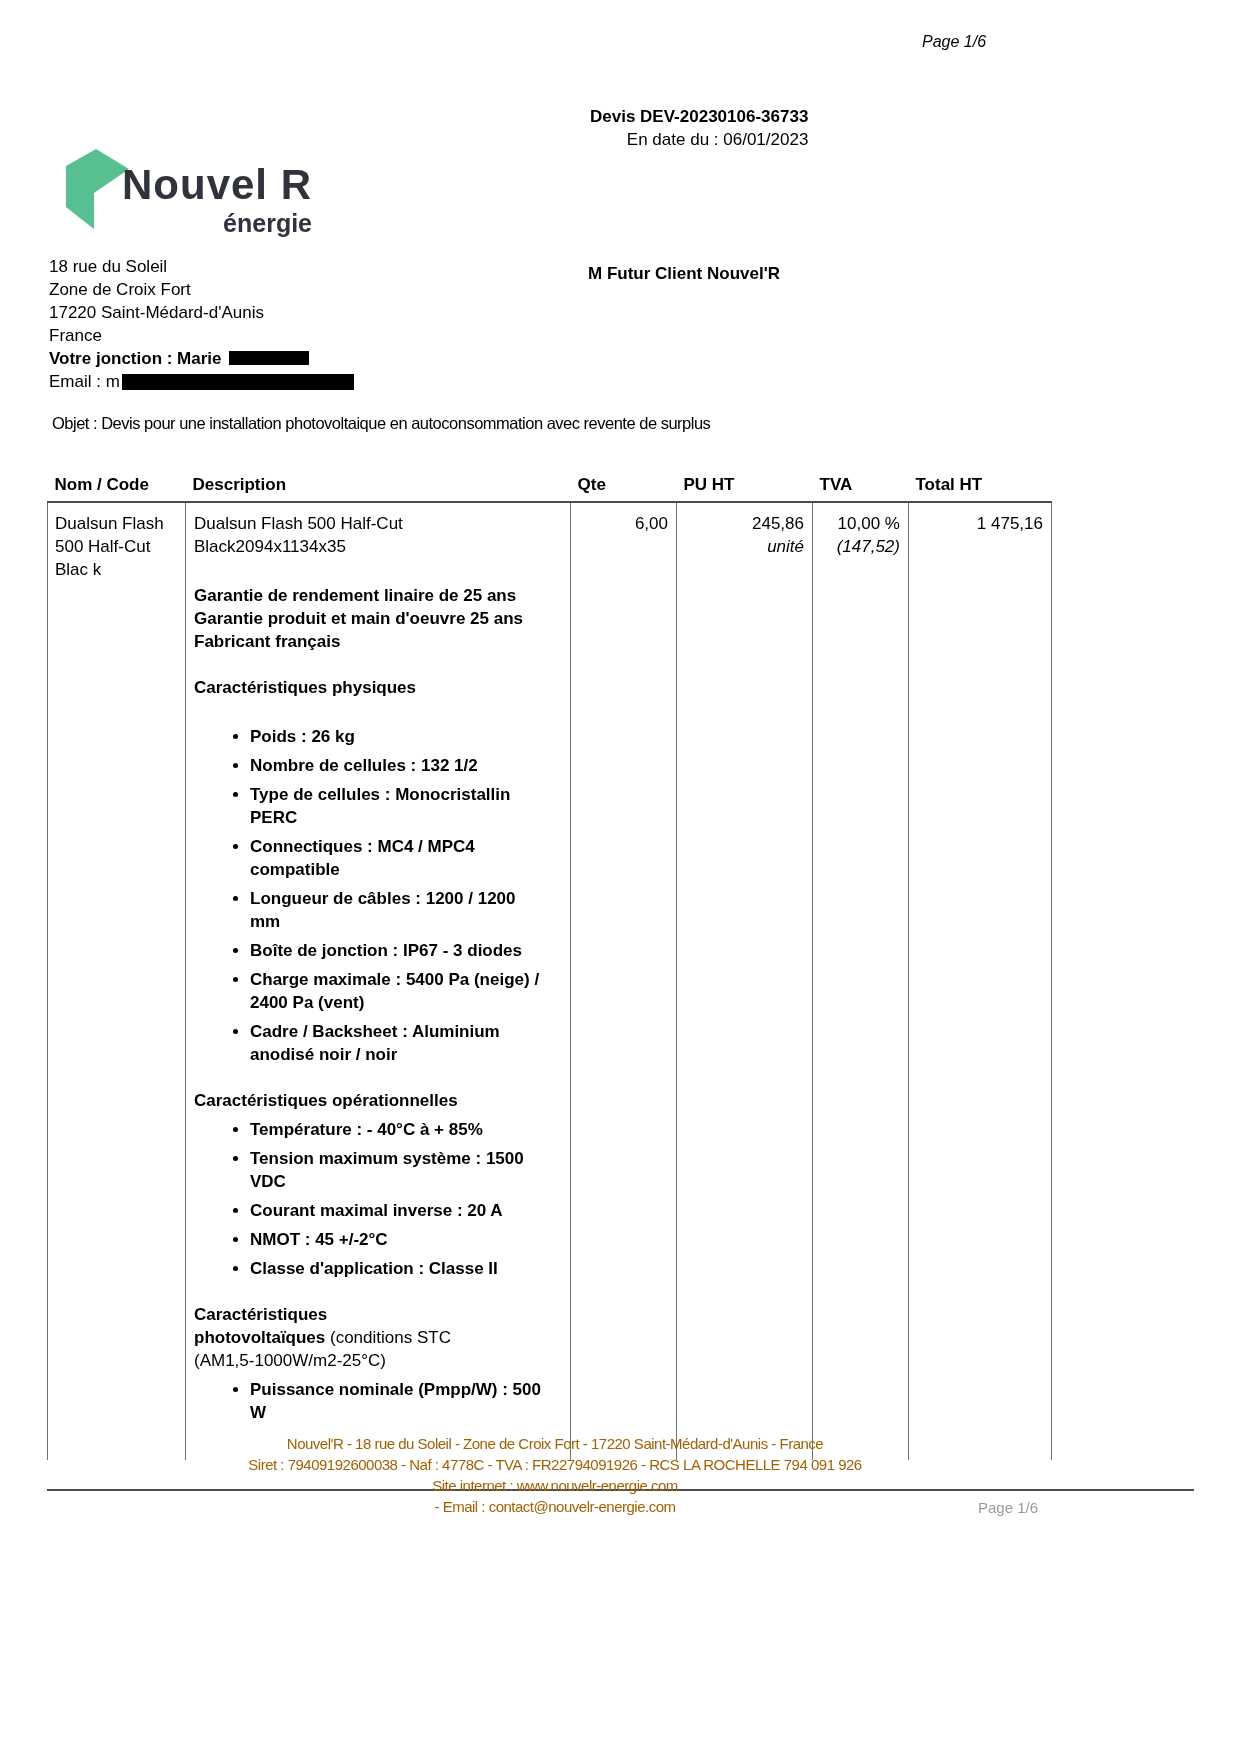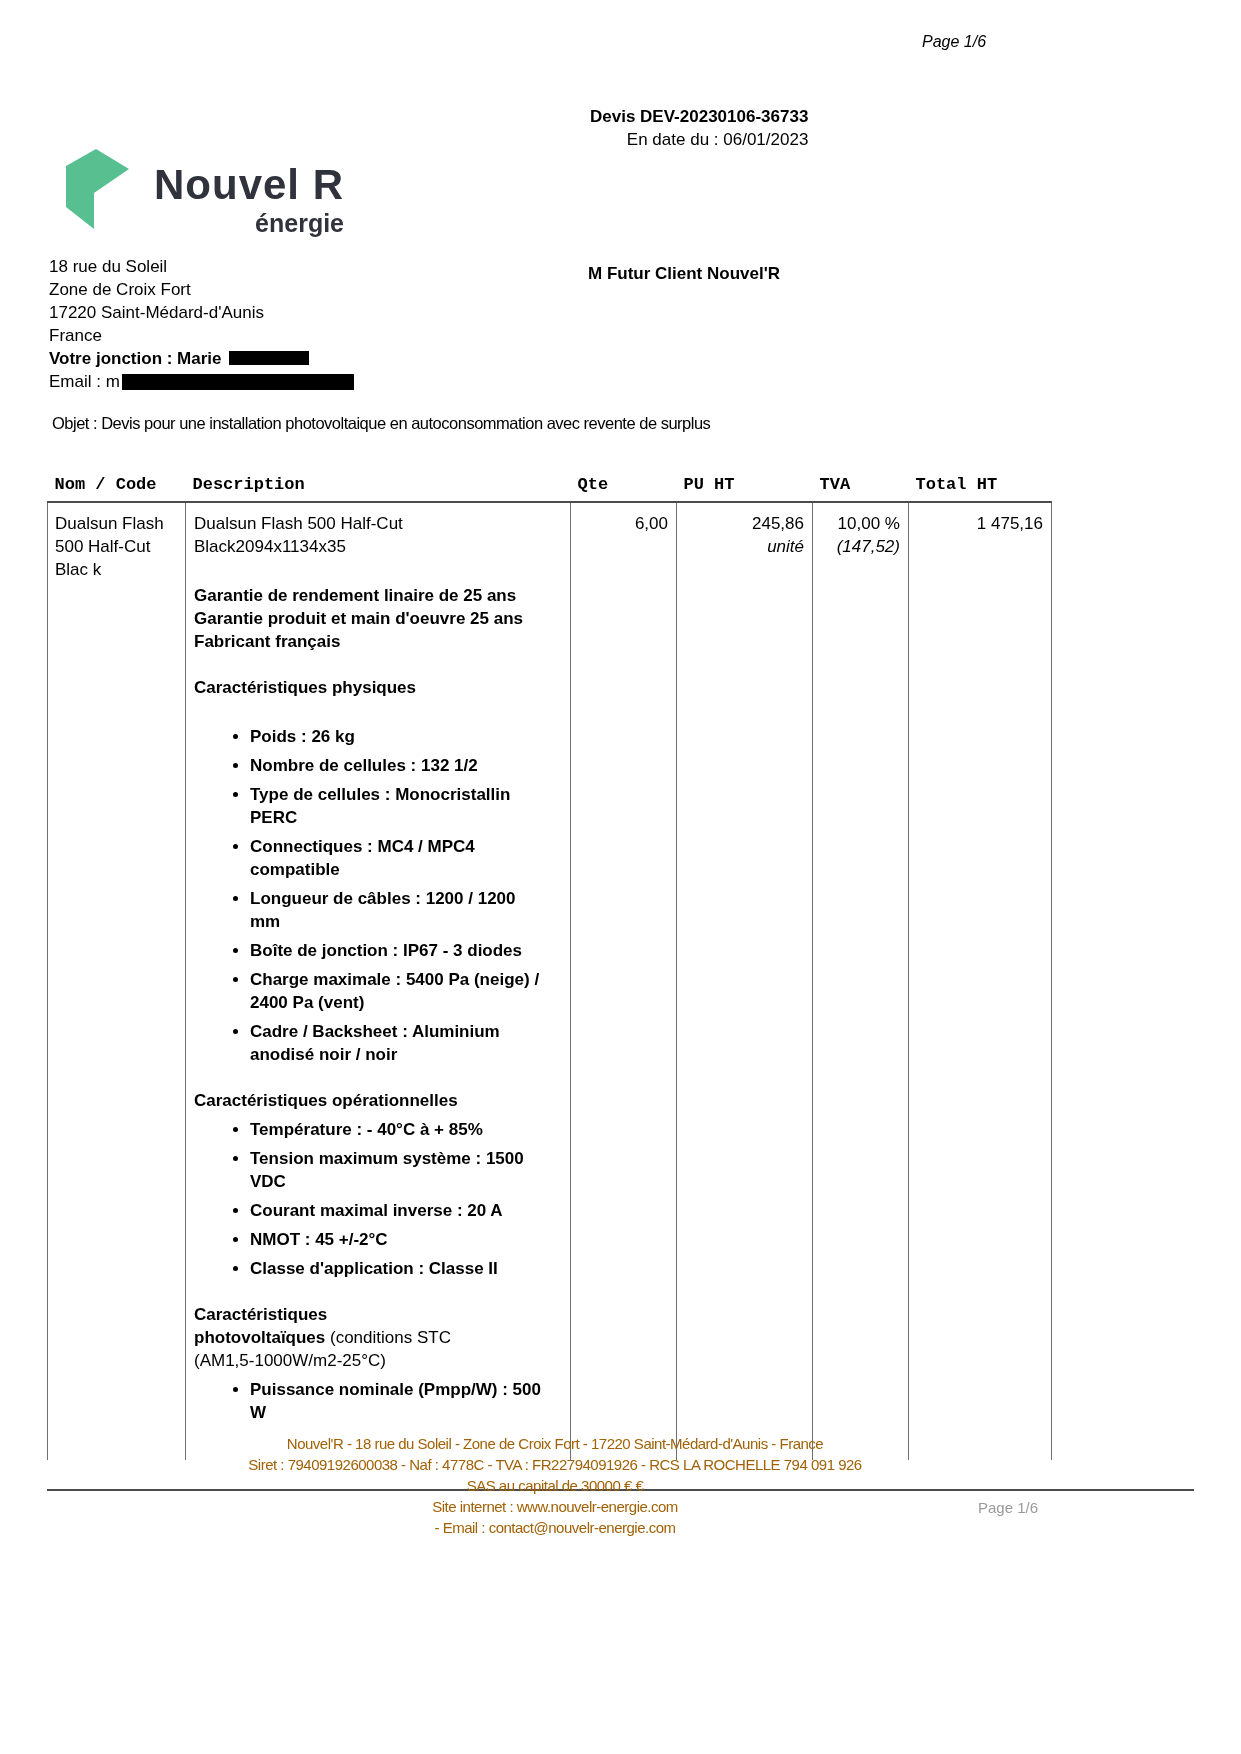--- a/index.html
+++ b/index.html
@@ -19,21 +19,21 @@
   .page-num-top{
     position:absolute;top:30px;left:922px;width:110px;
     font-style:italic;font-size:16px;color:#000;
   }
   .page-num-bottom{
     position:absolute;top:1496px;left:978px;
     font-size:15px;color:#9a9a9a;
   }
 
   
-  .logo{position:absolute;left:66px;top:134px;display:flex;align-items:flex-start;gap:32px;}
+  .logo{position:absolute;left:66px;top:134px;display:flex;align-items:flex-start;}
   .logo-icon{display:block;margin-top:14px;}
   .logo-text{margin-left:-8px;}
   .logo-name{
     font-size:42px;font-weight:bold;color:#30323c;
     line-height:46px;margin-top:28px;letter-spacing:1px;
   }
   .logo-sub{
     font-size:25px;font-weight:bold;color:#30323c;
     text-align:right;line-height:26px;margin-top:2px;
   }
@@ -58,21 +58,20 @@
   
   .quote-table{
     position:absolute;left:47px;top:470px;
     border-collapse:collapse;table-layout:fixed;width:1004px;
     font-size:17px;line-height:23px;
   }
   .quote-table th{
     text-align:left;font-weight:bold;
     padding:3px 0 5px 7px;
     border-bottom:2px solid #4c4c4c;
-    font-family:Liberation Mono, monospace;
   }
   .quote-table td{
     vertical-align:top;
     border-left:1px solid #707070;
     border-right:1px solid #707070;
   }
   .c-nom{padding:9px 4px 0 7px;}
   .c-desc{padding:9px 6px 30px 8px;height:918px;}
   .num{text-align:right;padding:9px 8px 0 0;}
   .mt26{margin-top:26px;}
@@ -203,19 +202,18 @@
         </td>
         <td class="num">1 475,16</td>
       </tr>
     </tbody>
   </table>
 
   <div class="footer-rule"></div>
   <div class="footer">
       <div>Nouvel'R - 18 rue du Soleil - Zone de Croix Fort - 17220 Saint-Médard-d'Aunis - France</div>
       <div>Siret : 79409192600038 - Naf : 4778C - TVA : FR22794091926 - RCS LA ROCHELLE 794 091 926</div>
-      <div>SAS au capital de 30000 € €</div>
       <div>Site internet : www.nouvelr-energie.com</div>
       <div>- Email : contact@nouvelr-energie.com</div>
     </div>
   <div class="page-num-bottom">Page 1/6</div>
 
 </div>
 
 </body></html>

